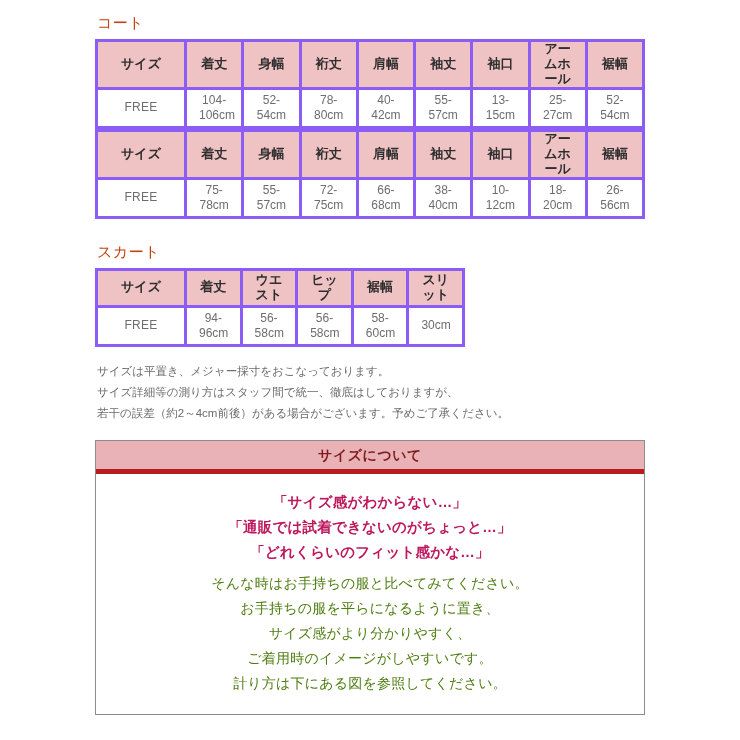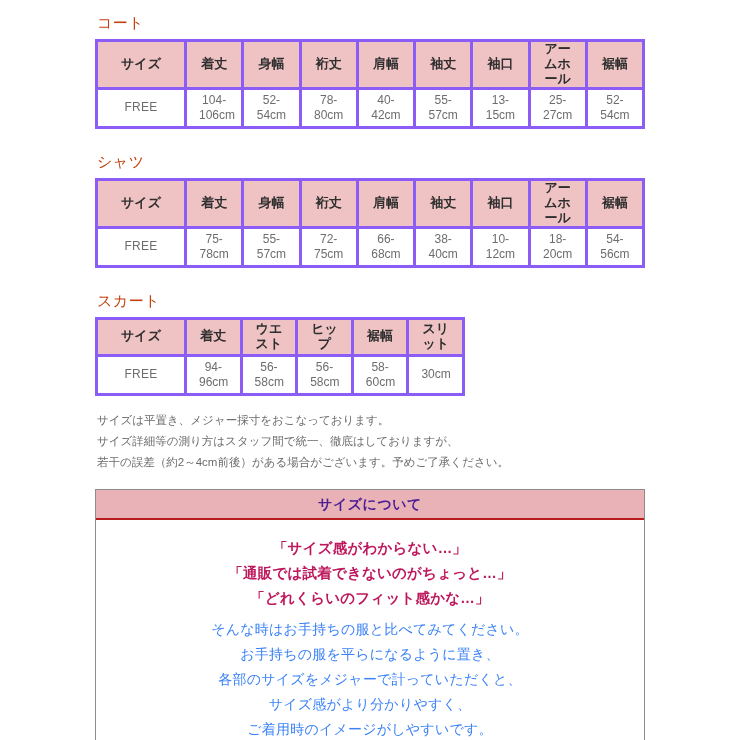--- a/index.html
+++ b/index.html
@@ -80,42 +80,42 @@
   
   .about-box {
     margin-top: 16px;
     width: 550px;
     border: 1px solid #8c8c8c;
     background: #ffffff;
     box-sizing: border-box;
   }
   .about-banner {
     background: #e9b2b6;
-    border-bottom: 2px solid #b91c1c;
+    border-bottom: 5px solid #b91c1c;
     text-align: center;
     font-size: 14px;
     font-weight: 700;
-    color: #4c1d95;
+    color: #7f1d1d;
     height: 28px;
     line-height: 28px;
     letter-spacing: 0.5px;
   }
   .about-body {
     padding: 16px 0 18px 0;
     text-align: center;
   }
   .quote-line {
     color: #be185d;
     font-size: 14.5px;
     font-weight: 700;
     line-height: 1.72;
     letter-spacing: 0.2px;
   }
   .body-line {
-    color: #3b82f6;
+    color: #4d7c0f;
     font-size: 14px;
     font-weight: 400;
     line-height: 1.78;
     letter-spacing: 0.2px;
   }
   .body-lines { margin-top: 6px; }
 </style>
 </head>
 <body>
 
@@ -144,21 +144,20 @@
         <td>78-80cm</td>
         <td>40-42cm</td>
         <td>55-57cm</td>
         <td>13-15cm</td>
         <td>25-27cm</td>
         <td>52-54cm</td>
       </tr>
     </tbody>
   </table>
 
-  <div class="sec-title spaced">シャツ</div>
   <table class="size-table wide">
     <thead>
       <tr>
         <th class="col-size">サイズ</th>
         <th>着丈</th>
         <th>身幅</th>
         <th>裄丈</th>
         <th>肩幅</th>
         <th>袖丈</th>
         <th>袖口</th>
@@ -169,21 +168,21 @@
     <tbody>
       <tr>
         <td class="col-size">FREE</td>
         <td>75-78cm</td>
         <td>55-57cm</td>
         <td>72-75cm</td>
         <td>66-68cm</td>
         <td>38-40cm</td>
         <td>10-12cm</td>
         <td>18-20cm</td>
-        <td>54-56cm</td>
+        <td>26-56cm</td>
       </tr>
     </tbody>
   </table>
 
   <div class="sec-title spaced">スカート</div>
   <table class="size-table narrow">
     <thead>
       <tr>
         <th class="col-size">サイズ</th>
         <th>着丈</th>
@@ -213,21 +212,20 @@
 
   <div class="about-box">
     <div class="about-banner">サイズについて</div>
     <div class="about-body">
       <div class="quote-line">「サイズ感がわからない…」</div>
       <div class="quote-line">「通販では試着できないのがちょっと…」</div>
       <div class="quote-line">「どれくらいのフィット感かな…」</div>
       <div class="body-lines">
         <div class="body-line">そんな時はお手持ちの服と比べてみてください。</div>
         <div class="body-line">お手持ちの服を平らになるように置き、</div>
-        <div class="body-line">各部のサイズをメジャーで計っていただくと、</div>
         <div class="body-line">サイズ感がより分かりやすく、</div>
         <div class="body-line">ご着用時のイメージがしやすいです。</div>
         <div class="body-line">計り方は下にある図を参照してください。</div>
       </div>
     </div>
   </div>
 
 </div>
 
 </body></html>

